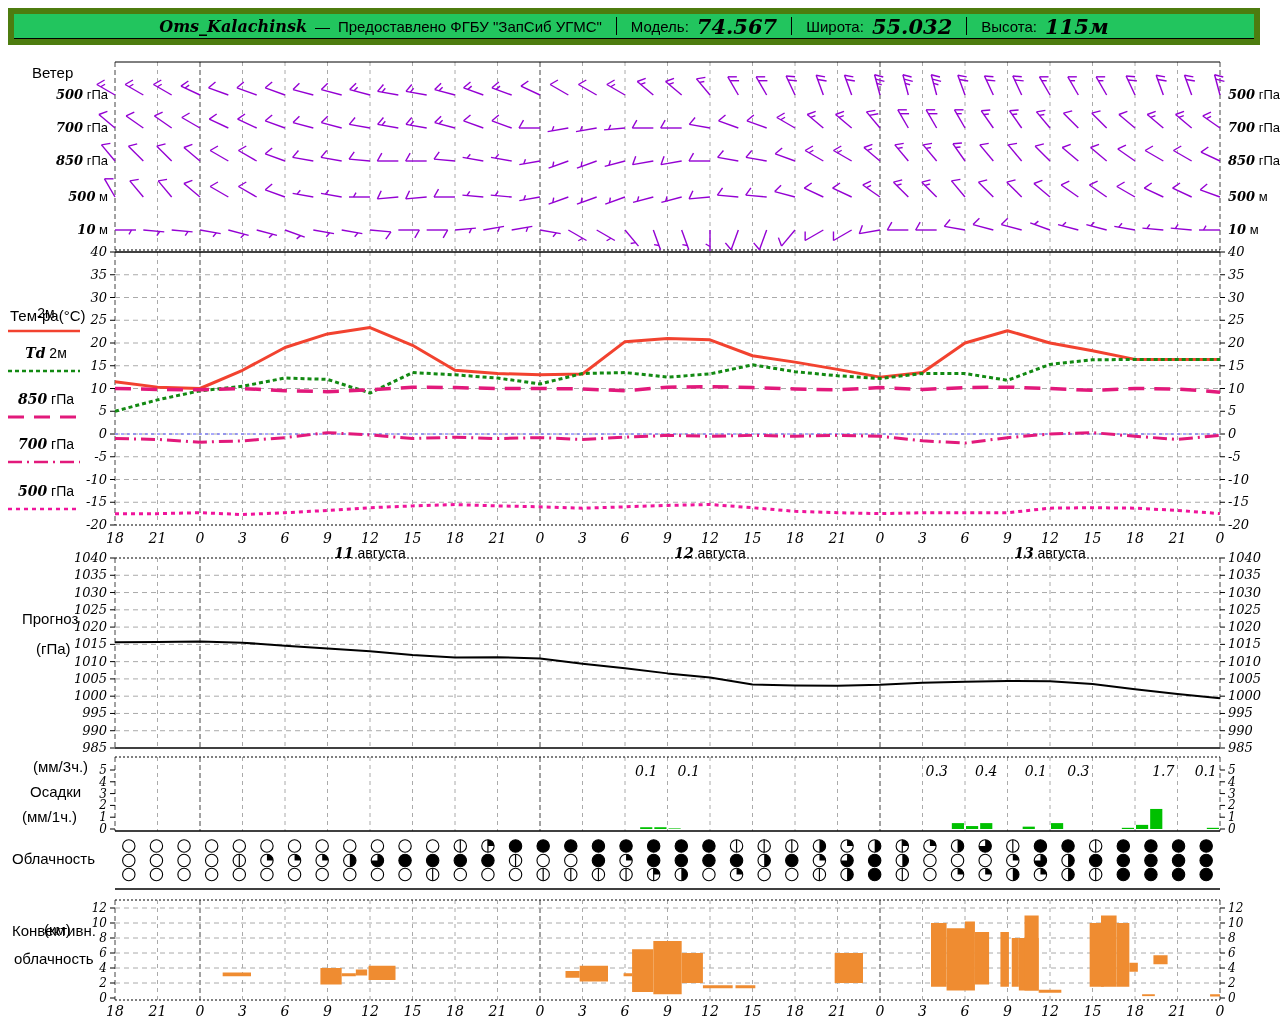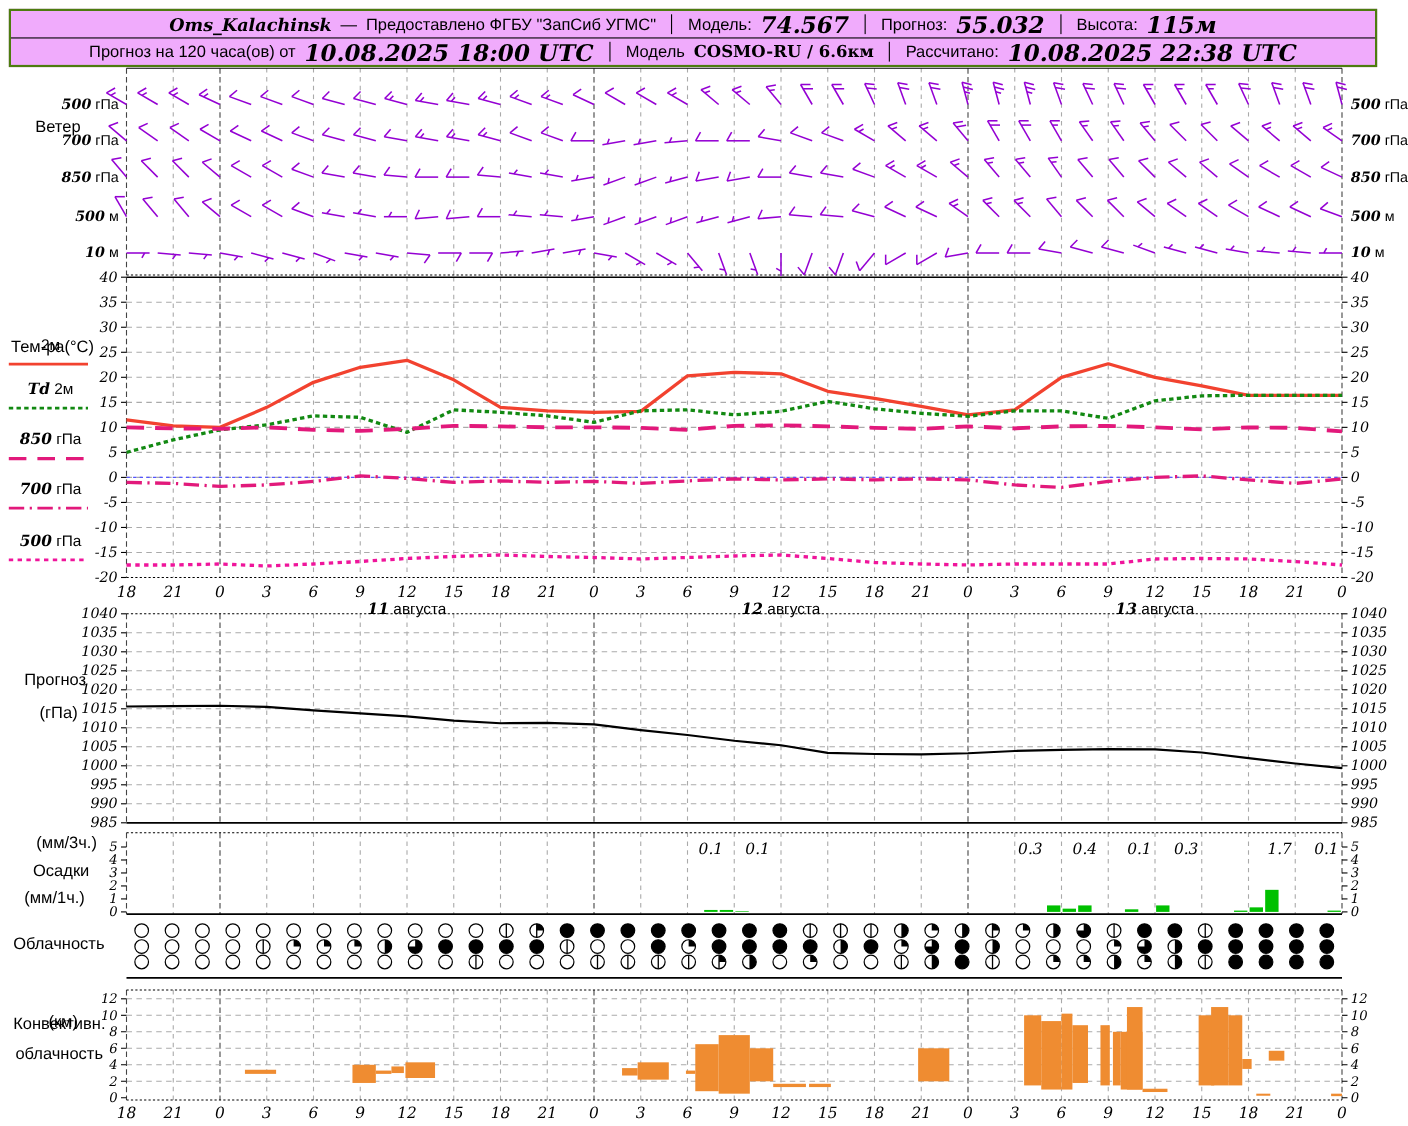--- a/index.html
+++ b/index.html
@@ -1,19 +1,19 @@
 <!DOCTYPE html>
 <html><head>
 <meta charset="utf-8">
 <style>
   html,body{margin:0;padding:0;background:#fff;}
   #page{position:relative;width:1280px;height:1024px;background:#fff;overflow:hidden;
         font-family:"Liberation Sans",sans-serif;color:#000;}
   #chart-svg{position:absolute;left:0;top:0;}
-  .hdr{position:absolute;left:8px;top:8px;width:1240px;border:2px solid #4d7c0f;background:#f0abfc;}
+  .hdr{position:absolute;left:8px;top:8px;width:1240px;border:6px solid #4d7c0f;background:#22c55e;}
   .hrow{display:flex;align-items:center;height:24px;padding:0 6px;justify-content:center;gap:8px;
         font-size:15px;white-space:nowrap;}
   .hrow.first{border-bottom:1px solid #000;}
   .station{font-family:"DejaVu Serif",serif;font-style:italic;font-weight:bold;font-size:16px;}
   .val{font-family:"DejaVu Serif",serif;font-style:italic;font-weight:bold;font-size:21px;}
   .modelname{font-family:"DejaVu Serif",serif;font-weight:bold;font-size:15px;}
   .vsep{width:1px;height:18px;background:#000;margin:0 6px;}
   .mlabel{position:absolute;font-size:15px;color:#000;white-space:nowrap;}
 </style>
 </head>
@@ -1114,39 +1114,29 @@
 
   <div class="hdr">
     <div class="hrow first">
       <span class="station">Oms_Kalachinsk</span>
       <span>—</span>
       <span>Предоставлено ФГБУ "ЗапСиб УГМС"</span>
       <span class="vsep"></span>
       <span>Модель:</span>
       <span class="val">74.567</span>
       <span class="vsep"></span>
-      <span>Прогноз:</span>
+      <span>Широта:</span>
       <span class="val">55.032</span>
       <span class="vsep"></span>
       <span>Высота:</span>
       <span class="val">115м</span>
     </div>
-    <div class="hrow">
-      <span>Прогноз на 120 часа(ов) от</span>
-      <span class="val">10.08.2025 18:00 UTC</span>
-      <span class="vsep"></span>
-      <span>Модель</span>
-      <span class="modelname">COSMO-RU / 6.6км</span>
-      <span class="vsep"></span>
-      <span>Рассчитано:</span>
-      <span class="val">10.08.2025 22:38 UTC</span>
-    </div>
   </div>
 
-  <div class="mlabel" style="left:32px;top:64px;margin-top:43px;">Ветер</div>
+  <div class="mlabel" style="left:32px;top:64px;">Ветер</div>
   <div class="mlabel" style="left:10px;top:263px;margin-top:44px;">Тем-ра(°C)</div>
   <div class="mlabel" style="left:22px;top:610px;">Прогноз</div>
   <div class="mlabel" style="left:36px;top:640px;">(гПа)</div>
   <div class="mlabel" style="left:33px;top:758px;">(мм/3ч.)</div>
   <div class="mlabel" style="left:30px;top:783px;">Осадки</div>
   <div class="mlabel" style="left:22px;top:808px;">(мм/1ч.)</div>
   <div class="mlabel" style="left:12px;top:850px;">Облачность</div>
   <div class="mlabel" style="left:12px;top:922px;text-align:right;">Конвективн.</div>
   <div class="mlabel" style="left:14px;top:950px;">облачность</div>
   <div class="mlabel" style="left:44px;top:921px;">(км)</div>

